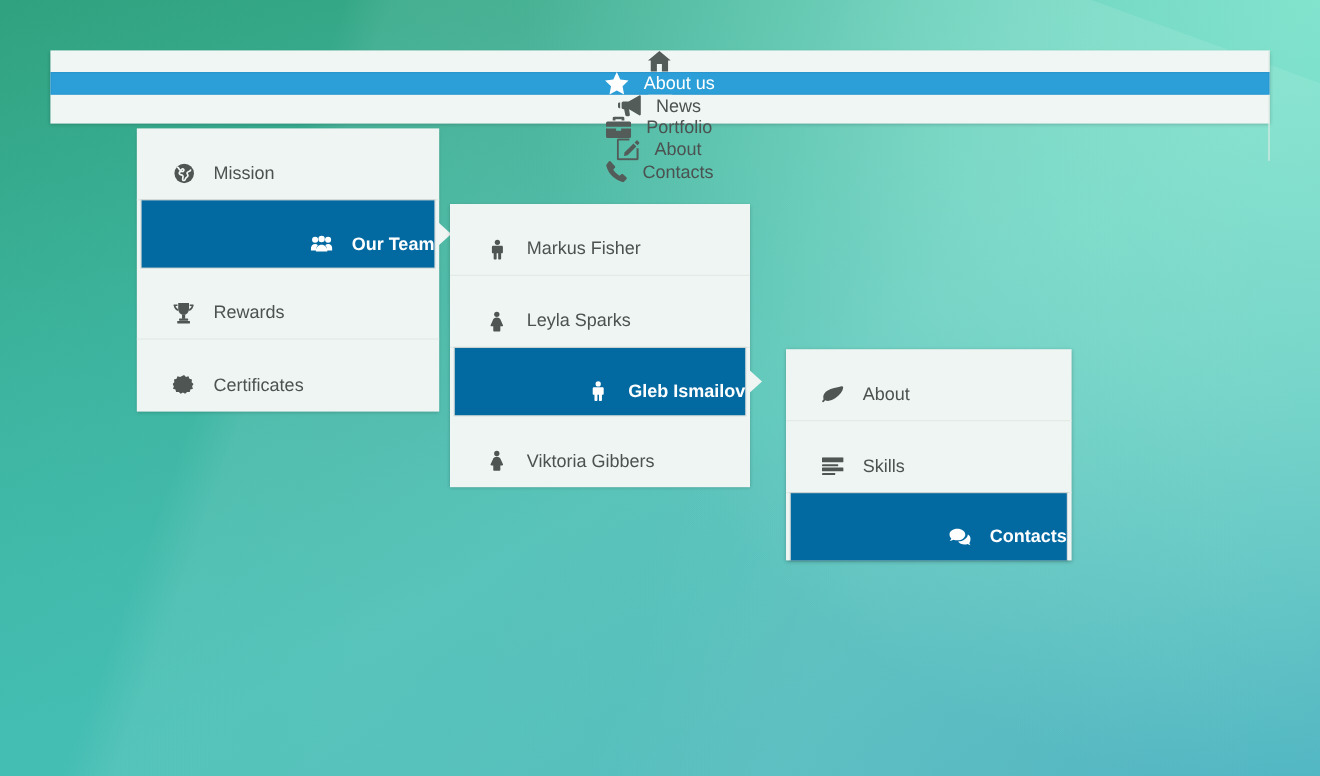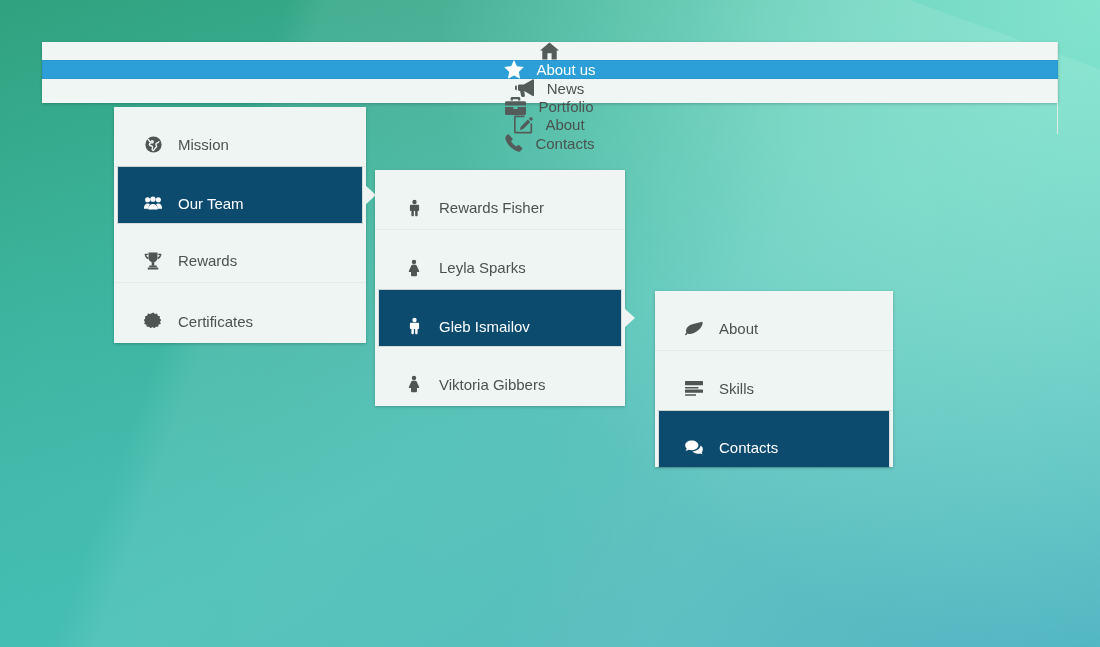--- a/index.html
+++ b/index.html
@@ -132,28 +132,29 @@
     border-bottom: 1px solid #e3ebe7;
     cursor: pointer;
     user-select: none;
     position: relative;
     white-space: nowrap;
   }
   .menu-item:last-child { border-bottom: none; }
   .menu-item .ic { display: flex; align-items: center; color: #4e5553; width: 18px; justify-content: center; }
 
   .menu-item.active {
-    background: #0c4a6e;
+    background: #0369a1;
     color: #ffffff;
-    font-weight: normal;
+    font-weight: bold;
     border-bottom: none;
     margin: 0 4px;
     height: 56px;
     padding-left: 26px;
     box-shadow: 0 0 0 1px rgba(0,0,0,0.10);
+    justify-content: flex-end;
   }
   .menu-item.active .ic { color: #ffffff; }
 
   .menu-item.active .caret-right {
     position: absolute;
     right: -14px;
     top: 50%;
     margin-top: -10px;
     width: 0; height: 0;
     border-top: 10px solid transparent;
@@ -293,21 +294,21 @@
 
 <div class="panel" id="menu-team">
 
   <div class="menu-item">
     <span class="ic">
       <svg width="11" height="18" viewBox="0 0 12 18" fill="currentColor">
         <circle cx="6" cy="2.4" r="2.4"></circle>
         <path d="M2.2 5.4 L9.8 5.4 C10.5 5.4 11 5.9 11 6.6 L11 11.4 C11 12.0 10.6 12.3 10.1 12.3 L9.4 12.3 L9.4 17.0 C9.4 17.6 9.0 18 8.4 18 L7.5 18 C7.0 18 6.7 17.6 6.7 17.0 L6.7 12.3 L5.3 12.3 L5.3 17.0 C5.3 17.6 4.9 18 4.4 18 L3.6 18 C3.0 18 2.6 17.6 2.6 17.0 L2.6 12.3 L1.9 12.3 C1.4 12.3 1 12.0 1 11.4 L1 6.6 C1 5.9 1.5 5.4 2.2 5.4 Z"></path>
       </svg>
     </span>
-    <span>Rewards Fisher</span>
+    <span>Markus Fisher</span>
   </div>
 
   <div class="menu-item">
     <span class="ic">
       <svg width="12" height="18" viewBox="0 0 13 18" fill="currentColor">
         <circle cx="6.5" cy="2.4" r="2.4"></circle>
         <path d="M6.5 5.3 C4.5 5.3 3.4 6.2 2.9 7.8 L0.9 12.2 C0.7 12.8 1.1 13.3 1.7 13.3 L3.3 13.3 L3.3 17.1 C3.3 17.6 3.7 18 4.2 18 L8.8 18 C9.3 18 9.7 17.6 9.7 17.1 L9.7 13.3 L11.3 13.3 C11.9 13.3 12.3 12.8 12.1 12.2 L10.1 7.8 C9.6 6.2 8.5 5.3 6.5 5.3 Z"></path>
       </svg>
     </span>
     <span>Leyla Sparks</span>

